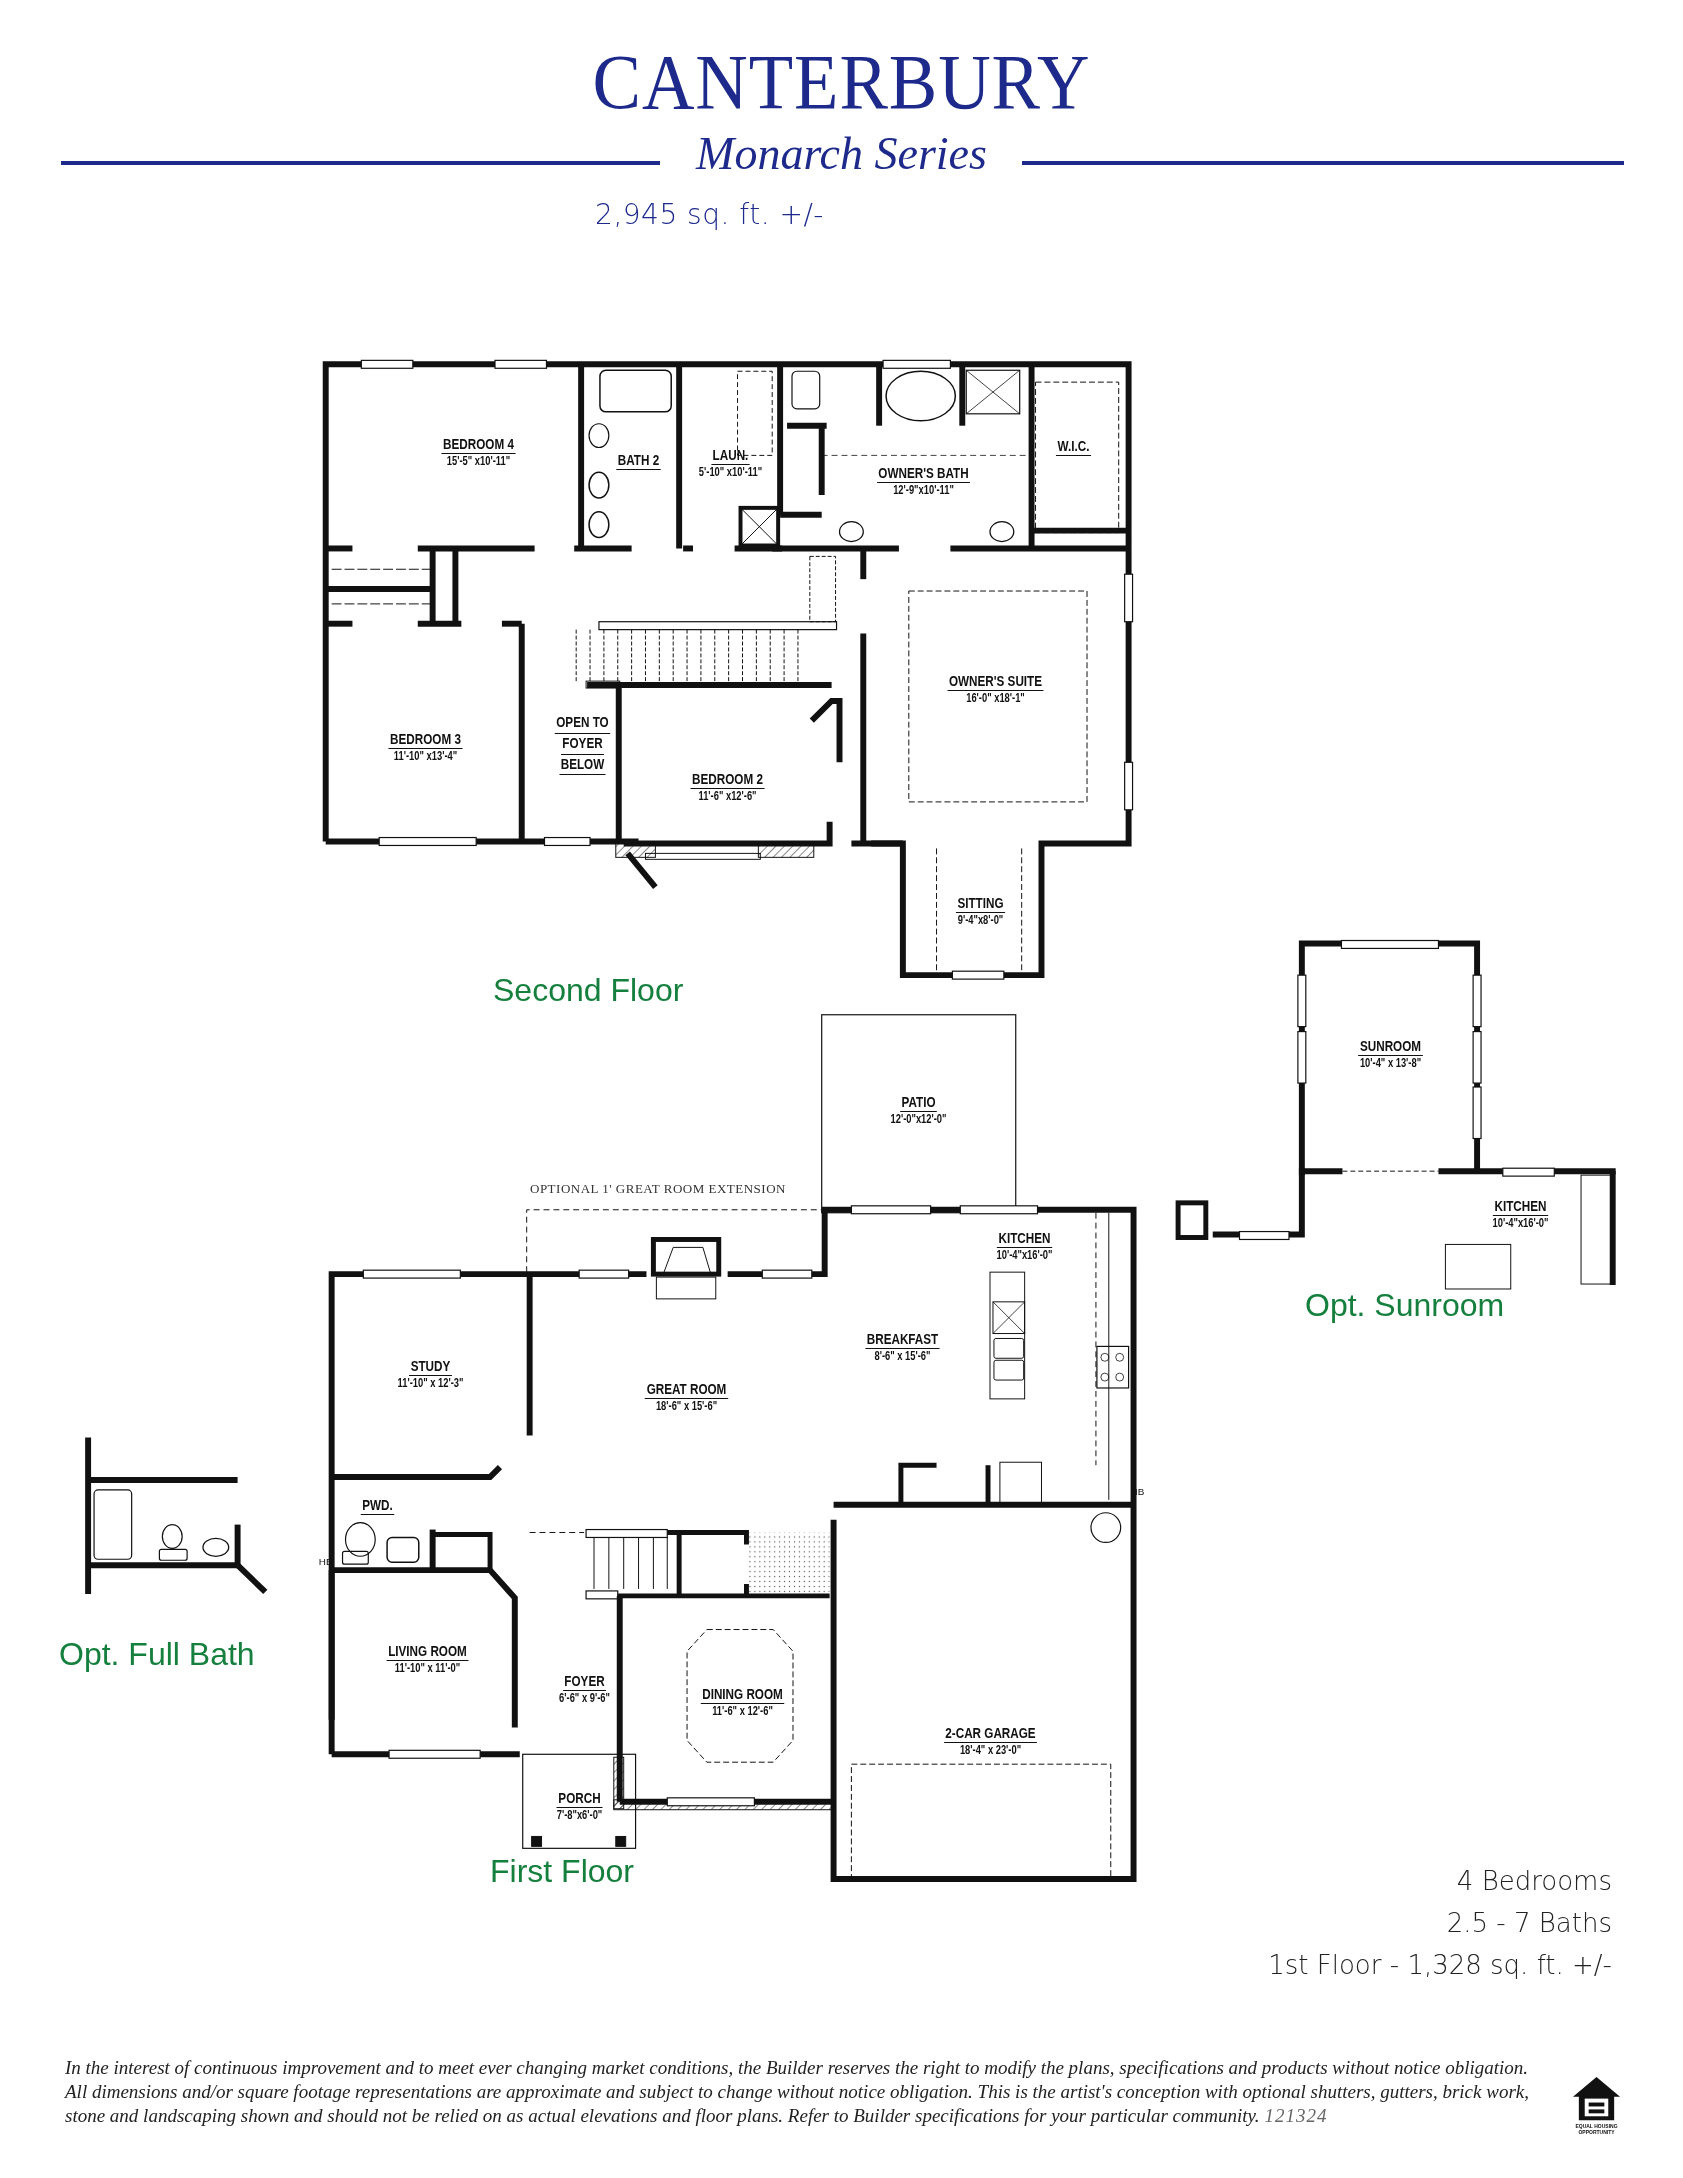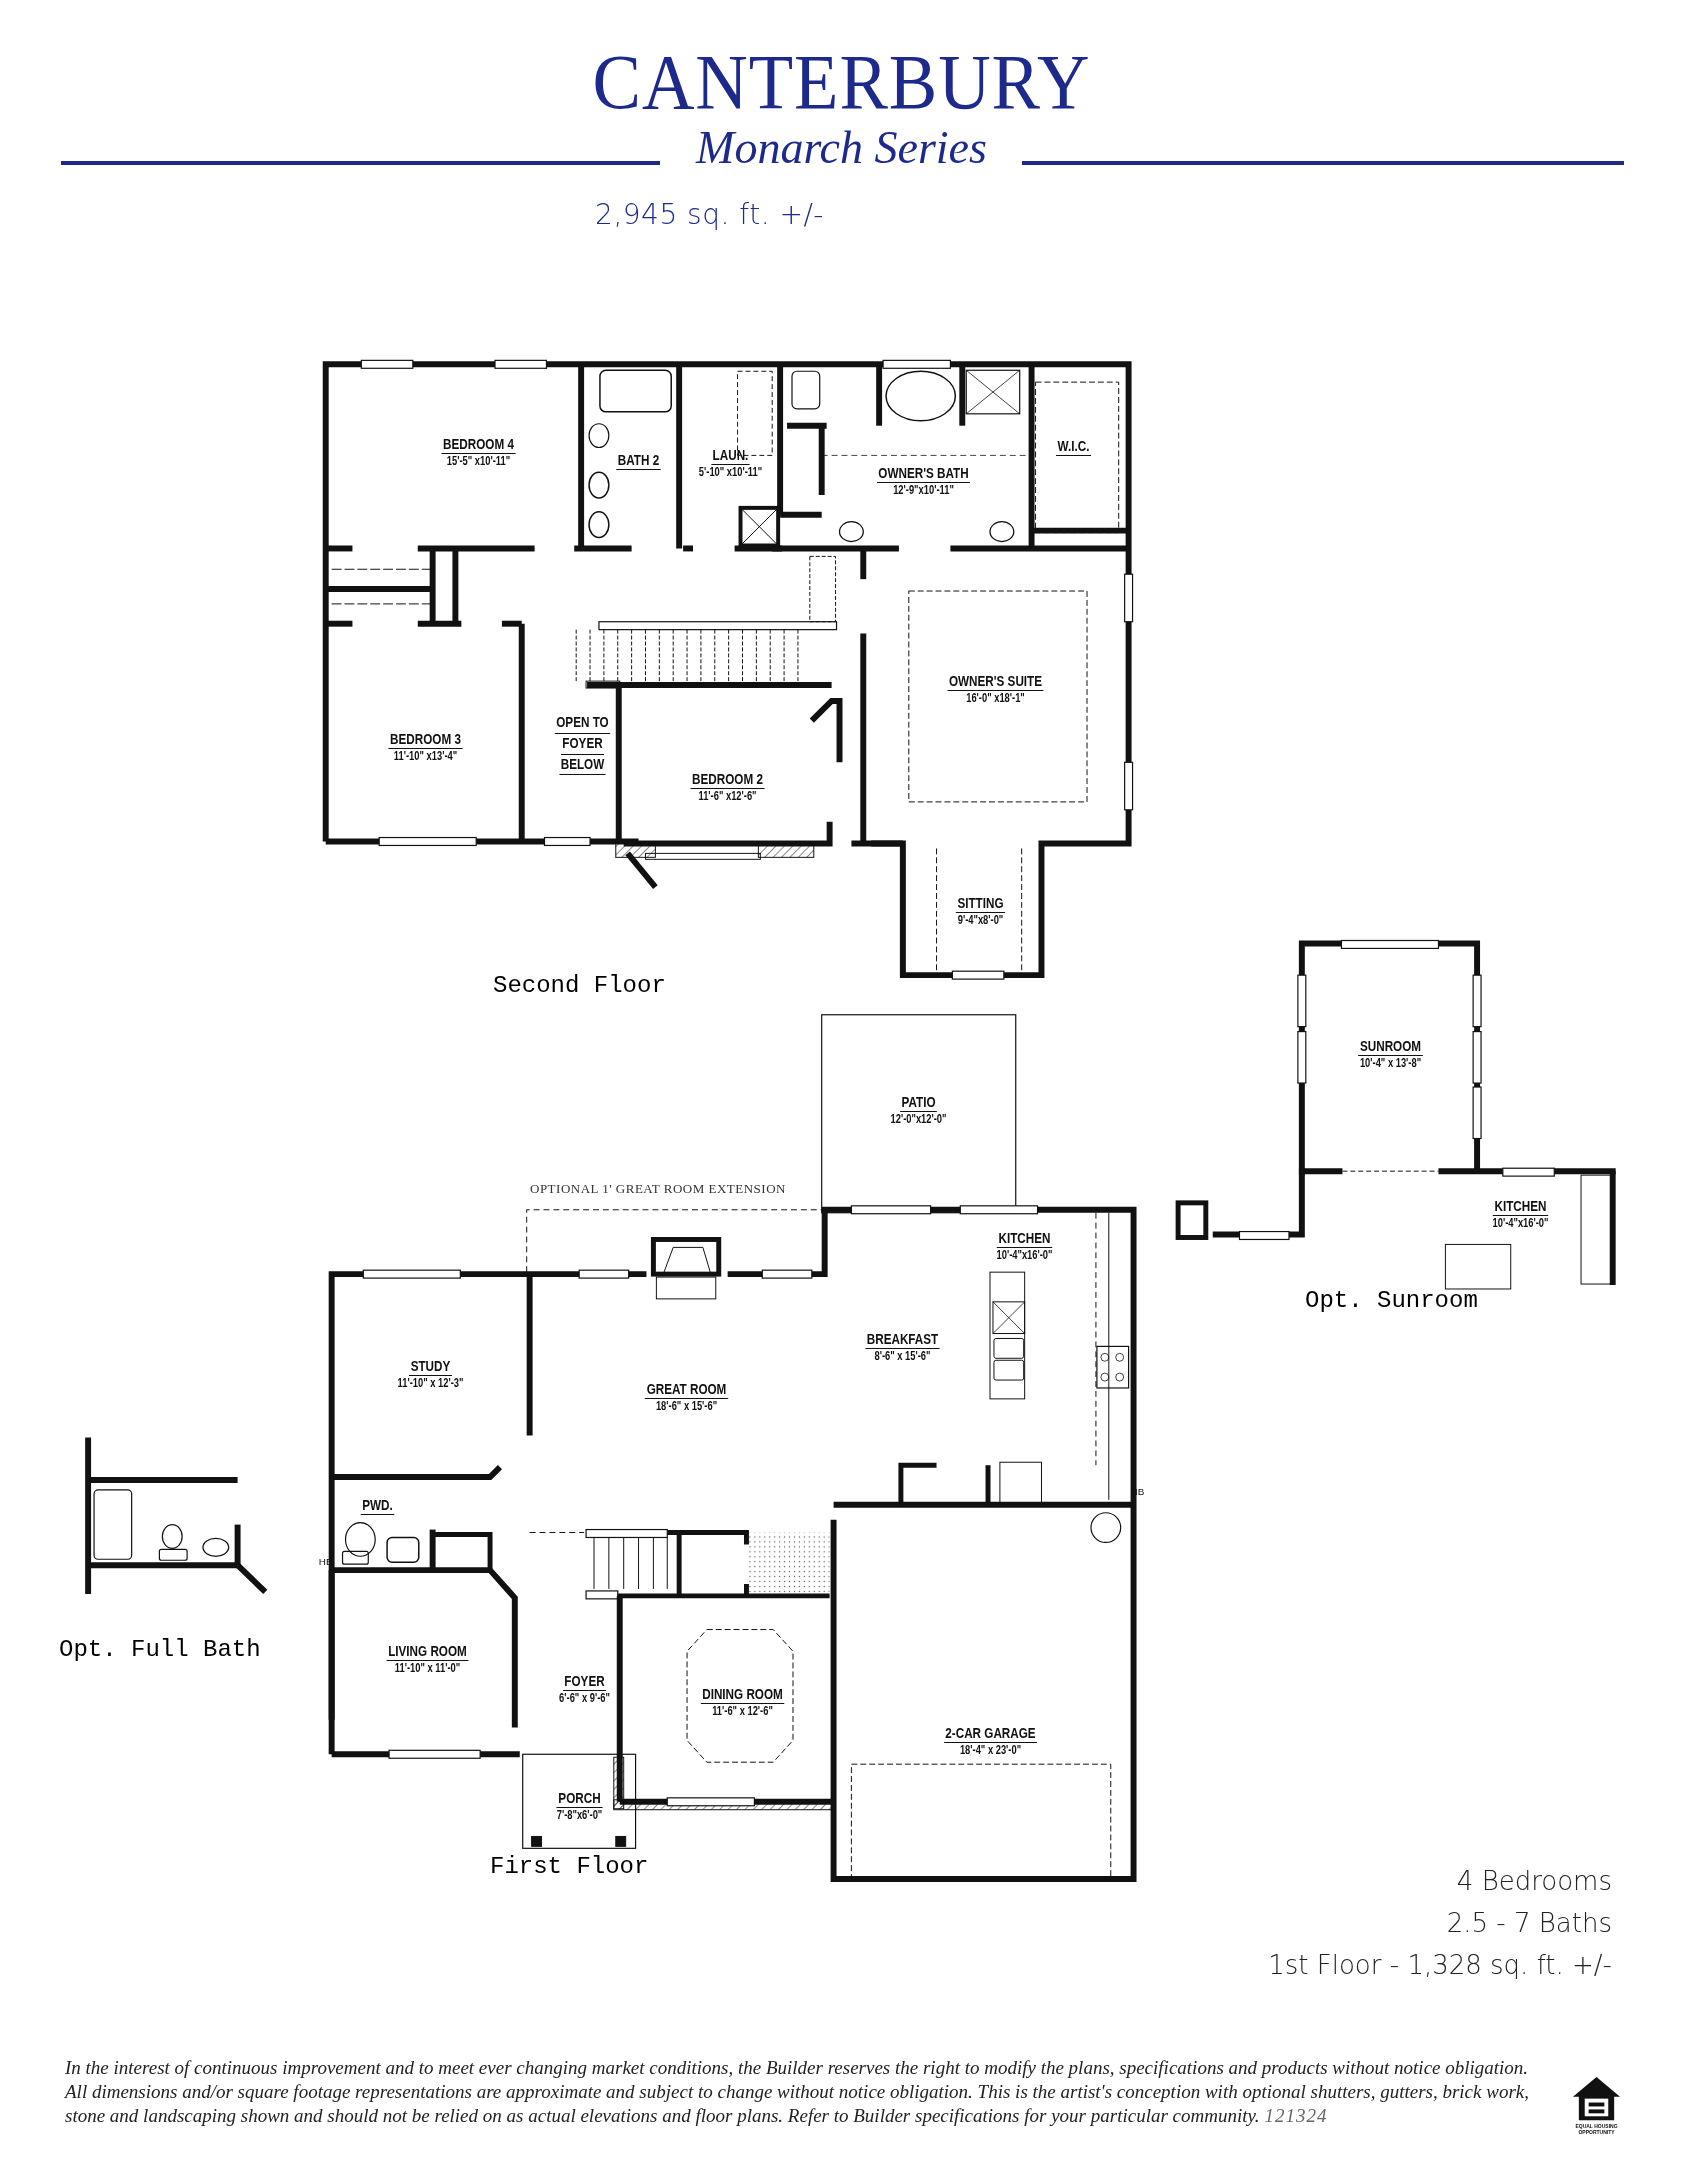--- a/index.html
+++ b/index.html
@@ -1,27 +1,27 @@
 <!DOCTYPE html>
 <html><head>
 <meta charset="utf-8">
 <style>
   html, body { margin: 0; padding: 0; background: #ffffff; }
   body { width: 1683px; height: 2178px; position: relative; overflow: hidden; font-family: "Liberation Sans", sans-serif; color: #111; }
   .abs { position: absolute; }
   #title { left: 0; width: 1683px; top: 42px; text-align: center; font-family: "Liberation Serif", serif; font-size: 79px; letter-spacing: 1px; line-height: 1; color: #1d2a8c; transform: scaleX(0.92); }
   #series-rule-left { left: 61px; top: 161px; width: 599px; height: 4px; background: #1d2a8c; }
   #series-rule-right { left: 1022px; top: 161px; width: 602px; height: 4px; background: #1d2a8c; }
-  #series { left: 0; width: 1683px; top: 125px; text-align: center; font-family: "Liberation Serif", serif; font-style: italic; font-size: 46px; line-height: 1; color: #1d2a8c; }
+  #series { left: 0; width: 1683px; top: 131px; text-align: center; font-family: "Liberation Serif", serif; font-style: italic; font-size: 46px; line-height: 1; color: #1d2a8c; }
   #sqft { left: 0; width: 1419px; top: 198px; text-align: center; font-family: "DejaVu Sans", sans-serif; font-size: 28px; font-weight: 300; color: #1d2a8c; letter-spacing: 0.5px; }
   svg#plans { position: absolute; left: 0; top: 0; width: 1683px; height: 2178px; }
   .room-label { position: absolute; text-align: center; font-family: "Liberation Sans", sans-serif; font-weight: bold; font-size: 15px; line-height: 1.05; transform: scaleX(0.78); transform-origin: center top; white-space: nowrap; }
   .room-label .name { display: inline-block; border-bottom: 1.5px solid #111; padding: 0 2px 1px; }
   .room-label .dim { display: block; font-size: 12px; margin-top: 1px; }
-  .floor-caption { position: absolute; font-family: Liberation Mono, monospace; font-size: 24px; color: #000000; white-space: nowrap; }
+  .floor-caption { position: absolute; font-family: Liberation Sans, sans-serif; font-size: 32px; color: #15803d; white-space: nowrap; }
   #opt-ext { left: 530px; top: 1181px; font-family: "Liberation Serif", serif; font-size: 13px; letter-spacing: 0.5px; color: #333; }
   #specs { right: 71px; top: 1812px; text-align: right; font-family: "DejaVu Sans", sans-serif; font-weight: 300; font-size: 26px; line-height: 42px; color: #222; margin-top: 48px; }
   #disclaimer { left: 65px; top: 2056px; width: 1485px; font-family: "Liberation Serif", serif; font-style: italic; font-size: 19px; line-height: 24px; color: #222; }
   #disclaimer .code { font-style: italic; color: #666; letter-spacing: 1px; }
   #eho { left: 1571px; top: 2075px; width: 51px; height: 59px; }
   #eho-caption { left: 1562px; top: 2123px; width: 69px; font-size: 5px; text-align: center; font-weight: bold; line-height: 6px; }
 </style>
 </head>
 <body>
 

